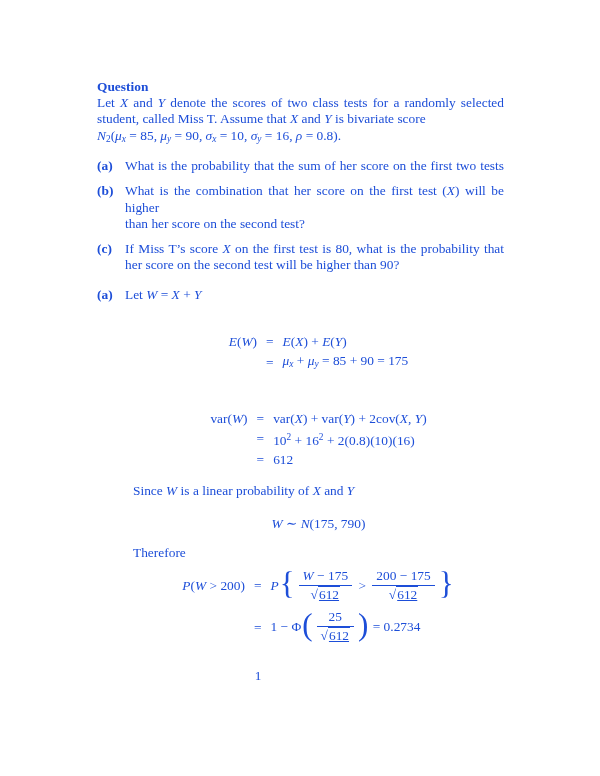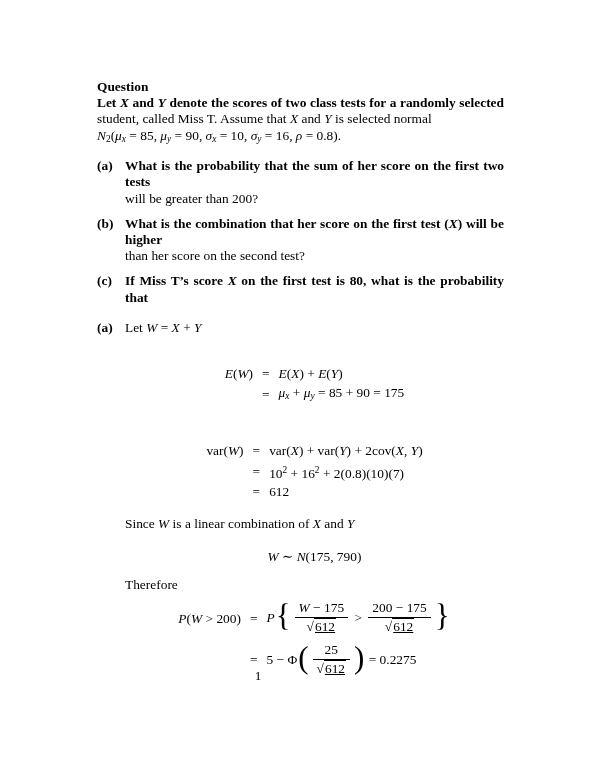--- a/index.html
+++ b/index.html
@@ -3,42 +3,42 @@
 <meta charset="utf-8">
 <style>
   * { box-sizing: border-box; }
   html, body { margin: 0; padding: 0; background: #ffffff; }
   .page {
     position: relative;
     width: 516px;
     height: 776px;
     background: #ffffff;
     font-family: "Liberation Serif", "DejaVu Serif", serif;
-    color: #000000;
+    color: #1d4ed8;
     font-size: 13.4px;
     line-height: 16.2px;
     overflow: hidden;
   }
   .content {
     position: absolute;
     left: 97px;
     top: 79px;
     width: 407px;
   }
   .heading { font-weight: bold; }
-  .jline { text-align: justify; text-align-last: justify; font-weight: bold; }
+  .jline { text-align: justify; text-align-last: justify; }
   .qitem { display: flex; }
   .qitem .qlabel { flex: 0 0 28px; font-weight: bold; }
   .qitem .qbody { flex: 1; }
   .item-a { margin-top: 11px; }
   .item-b { margin-top: 9px; }
   .item-c { margin-top: 9px; }
   .answer-heading { margin-top: 26px; }
   .ans-a { margin-top: 14px; }
-  .ansbody { margin-left: 28px; }
+  .ansbody { margin-left: 36px; }
   .eqtable { display: table; margin-left: auto; margin-right: auto; border-collapse: collapse; }
   .eqrow { display: table-row; }
   .eqc { display: table-cell; vertical-align: middle; }
   .eqc.l { text-align: right; }
   .eqc.m { text-align: center; padding: 0 9px; }
   .eqc.r { text-align: left; }
   .eq-e { margin-top: 28px; }
   .eq-e .eqc { line-height: 19px; }
   .eq-var { margin-top: 36px; }
   .eq-var .eqc { line-height: 18.5px; }
@@ -72,44 +72,44 @@
 </head>
 <body>
 
 <div class="page">
   <div class="content">
 
     <div class="heading">Question</div>
 
     <div>
       <div class="jline"><span class="tk-rm">Let </span><span class="tk-it">X</span><span class="tk-rm"> and </span><span class="tk-it">Y</span><span class="tk-rm"> denote the scores of two class tests for a randomly selected</span></div>
-      <div><span class="tk-rm">student, called Miss T. Assume that </span><span class="tk-it">X</span><span class="tk-rm"> and </span><span class="tk-it">Y</span><span class="tk-rm"> is selected normal</span></div>
+      <div><span class="tk-rm">student, called Miss T. Assume that </span><span class="tk-it">X</span><span class="tk-rm"> and </span><span class="tk-it">Y</span><span class="tk-rm"> is bivariate score</span></div>
       <div><span class="tk-it">N</span><span class="tk-subr">2</span><span class="tk-rm">(</span><span class="tk-it">μ</span><span class="tk-sub">x</span><span class="tk-rm"> = 85, </span><span class="tk-it">μ</span><span class="tk-sub">y</span><span class="tk-rm"> = 90, </span><span class="tk-it">σ</span><span class="tk-sub">x</span><span class="tk-rm"> = 10, </span><span class="tk-it">σ</span><span class="tk-sub">y</span><span class="tk-rm"> = 16, </span><span class="tk-it">ρ</span><span class="tk-rm"> = 0.8).</span></div>
     </div>
 
     <div class="qitem item-a">
       <div class="qlabel">(a)</div>
       <div class="qbody">
         <div class="jline"><span class="tk-rm">What is the probability that the sum of her score on the first two tests</span></div>
-        <div><span class="tk-rm">will be greater than 200?</span></div>
       </div>
     </div>
 
     <div class="qitem item-b">
       <div class="qlabel">(b)</div>
       <div class="qbody">
         <div class="jline"><span class="tk-rm">What is the combination that her score on the first test (</span><span class="tk-it">X</span><span class="tk-rm">) will be higher</span></div>
         <div><span class="tk-rm">than her score on the second test?</span></div>
       </div>
     </div>
 
     <div class="qitem item-c">
       <div class="qlabel">(c)</div>
       <div class="qbody">
         <div class="jline"><span class="tk-rm">If Miss T’s score </span><span class="tk-it">X</span><span class="tk-rm"> on the first test is 80, what is the probability that</span></div>
+        <div><span class="tk-rm">her score on the second test will be higher than 90?</span></div>
       </div>
     </div>
 
 
     <div class="qitem ans-a">
       <div class="qlabel">(a)</div>
       <div class="qbody"><span class="tk-rm">Let </span><span class="tk-it">W</span><span class="tk-rm"> = </span><span class="tk-it">X</span><span class="tk-rm"> + </span><span class="tk-it">Y</span></div>
     </div>
 
     <div class="ansbody">
@@ -129,48 +129,48 @@
 
       <div class="eqtable eq-var">
         <div class="eqrow">
           <div class="eqc l"><span class="tk-rm">var(</span><span class="tk-it">W</span><span class="tk-rm">)</span></div>
           <div class="eqc m">=</div>
           <div class="eqc r"><span class="tk-rm">var(</span><span class="tk-it">X</span><span class="tk-rm">) + var(</span><span class="tk-it">Y</span><span class="tk-rm">) + 2cov(</span><span class="tk-it">X</span><span class="tk-rm">, </span><span class="tk-it">Y</span><span class="tk-rm">)</span></div>
         </div>
         <div class="eqrow">
           <div class="eqc l"></div>
           <div class="eqc m">=</div>
-          <div class="eqc r"><span class="tk-rm">10</span><span class="tk-sup">2</span><span class="tk-rm"> + 16</span><span class="tk-sup">2</span><span class="tk-rm"> + 2(0.8)(10)(7)</span></div>
+          <div class="eqc r"><span class="tk-rm">10</span><span class="tk-sup">2</span><span class="tk-rm"> + 16</span><span class="tk-sup">2</span><span class="tk-rm"> + 2(0.8)(10)(16)</span></div>
         </div>
         <div class="eqrow">
           <div class="eqc l"></div>
           <div class="eqc m">=</div>
           <div class="eqc r"><span class="tk-rm">612</span></div>
         </div>
       </div>
 
-      <div class="since"><span class="tk-rm">Since </span><span class="tk-it">W</span><span class="tk-rm"> is a linear combination of </span><span class="tk-it">X</span><span class="tk-rm"> and </span><span class="tk-it">Y</span></div>
+      <div class="since"><span class="tk-rm">Since </span><span class="tk-it">W</span><span class="tk-rm"> is a linear probability of </span><span class="tk-it">X</span><span class="tk-rm"> and </span><span class="tk-it">Y</span></div>
 
       <div class="centerline"><span class="tk-it">W</span><span class="tk-rm"> ∼ </span><span class="tk-it">N</span><span class="tk-rm">(175, 790)</span></div>
 
       <div class="therefore">Therefore</div>
 
       <div class="eqtable eq-p">
         <div class="eqrow">
           <div class="eqc l"><span class="tk-it">P</span><span class="tk-rm">(</span><span class="tk-it">W</span><span class="tk-rm"> &gt; 200)</span></div>
           <div class="eqc m">=</div>
           <div class="eqc r">
             <span class="tk-it">P</span><span class="big">{</span><span class="frac"><span class="num"><span class="tk-it">W</span><span class="tk-rm"> − 175</span></span><span class="den"><span class="sqrt-sign">√</span><span class="sqrt-body">612</span></span></span><span class="tk-rm"> &gt; </span><span class="frac"><span class="num">200 − 175</span><span class="den"><span class="sqrt-sign">√</span><span class="sqrt-body">612</span></span></span><span class="big">}</span>
           </div>
         </div>
         <div class="eqrow">
           <div class="eqc l"></div>
           <div class="eqc m">=</div>
           <div class="eqc r">
-            <span class="tk-rm">5 − Φ</span><span class="big">(</span><span class="frac"><span class="num">25</span><span class="den"><span class="sqrt-sign">√</span><span class="sqrt-body">612</span></span></span><span class="big">)</span><span class="tk-rm"> = 0.2275</span>
+            <span class="tk-rm">1 − Φ</span><span class="big">(</span><span class="frac"><span class="num">25</span><span class="den"><span class="sqrt-sign">√</span><span class="sqrt-body">612</span></span></span><span class="big">)</span><span class="tk-rm"> = 0.2734</span>
           </div>
         </div>
       </div>
 
     </div>
   </div>
 
   <div class="pageno">1</div>
 </div>
 

